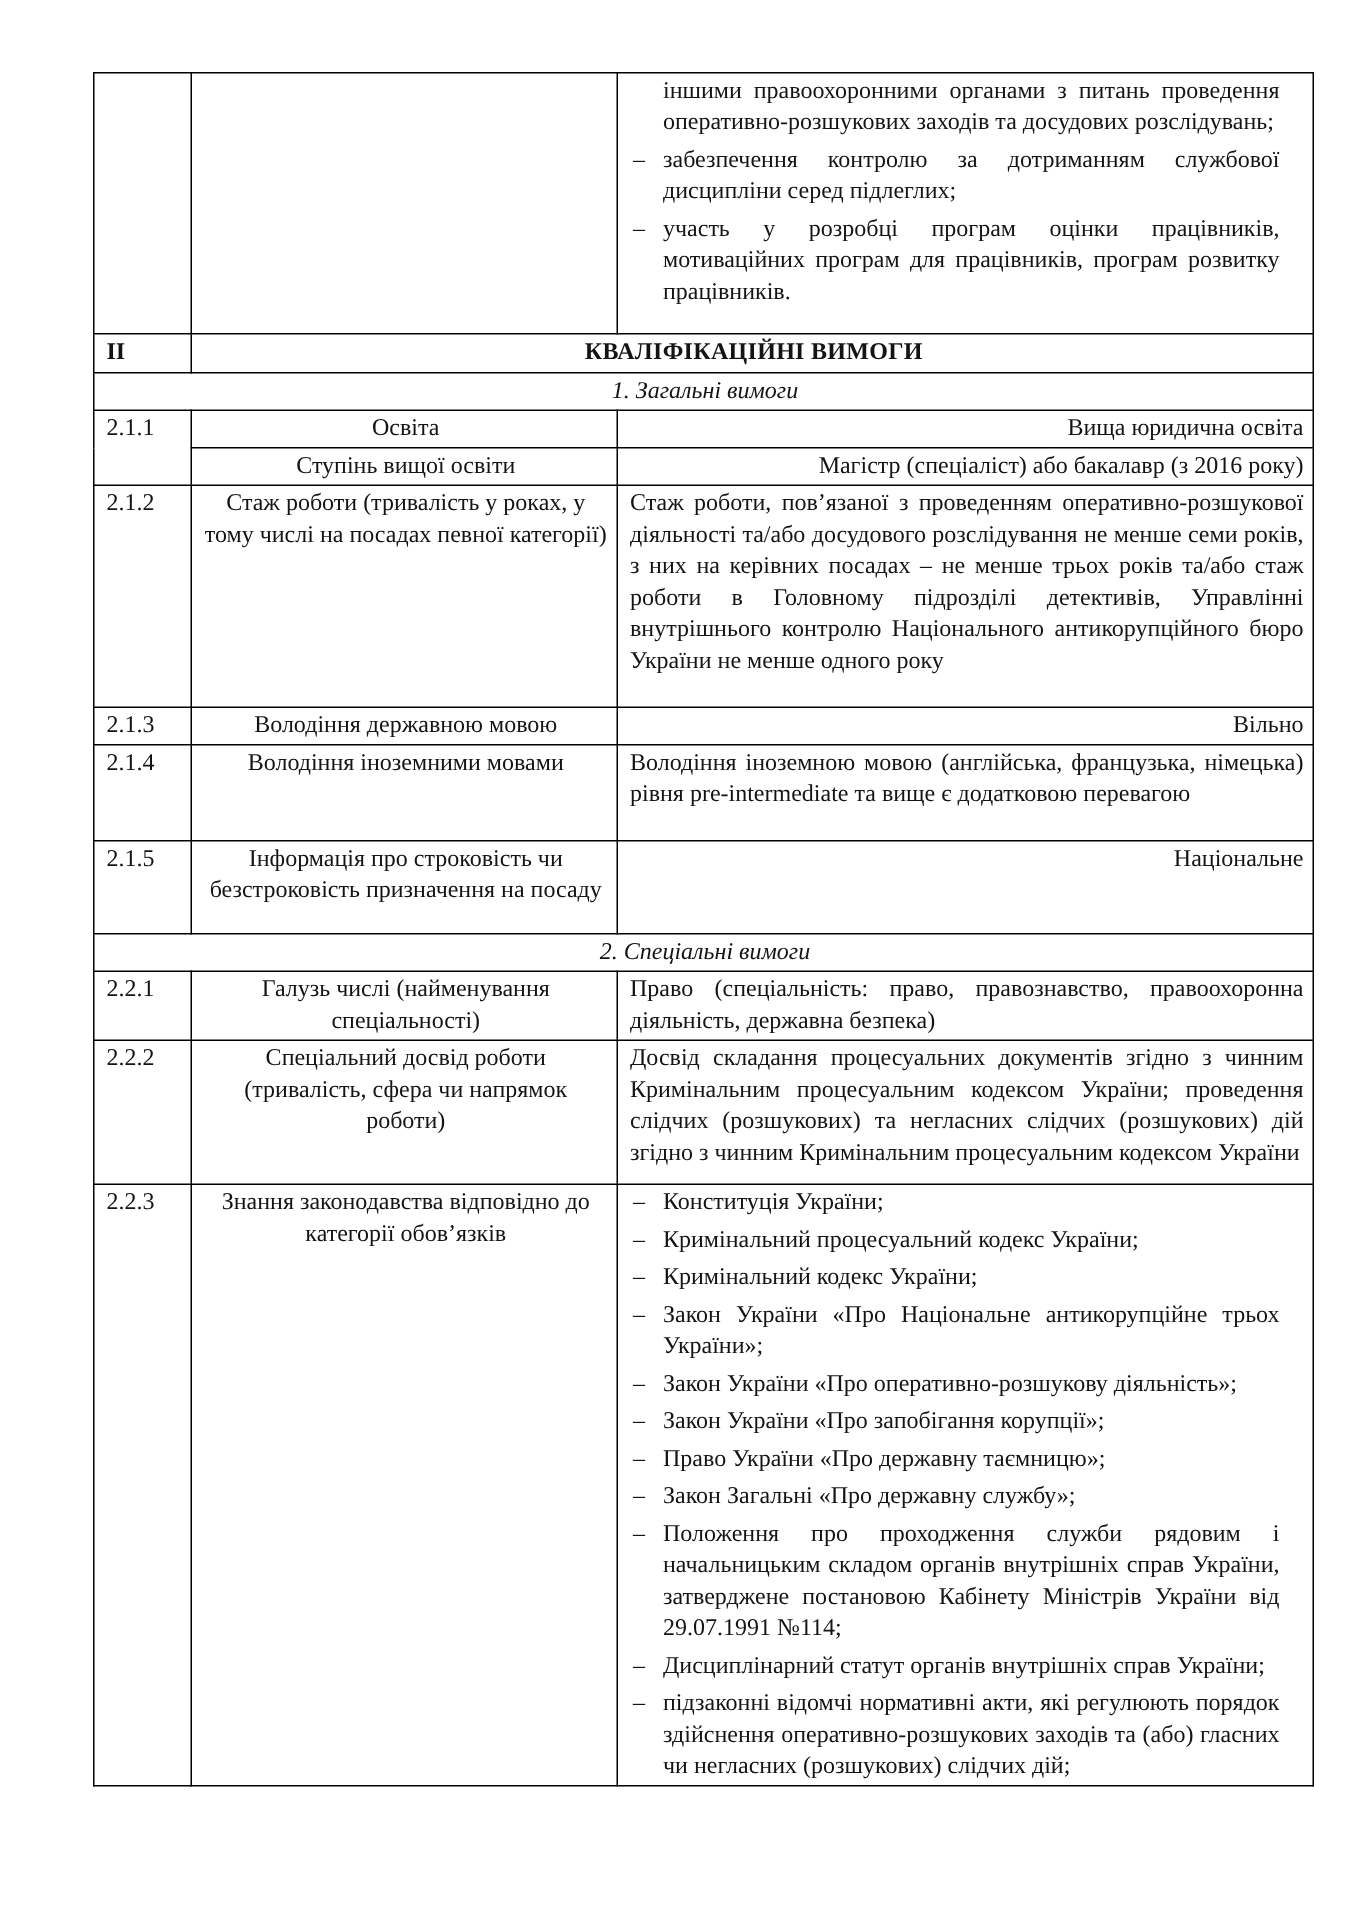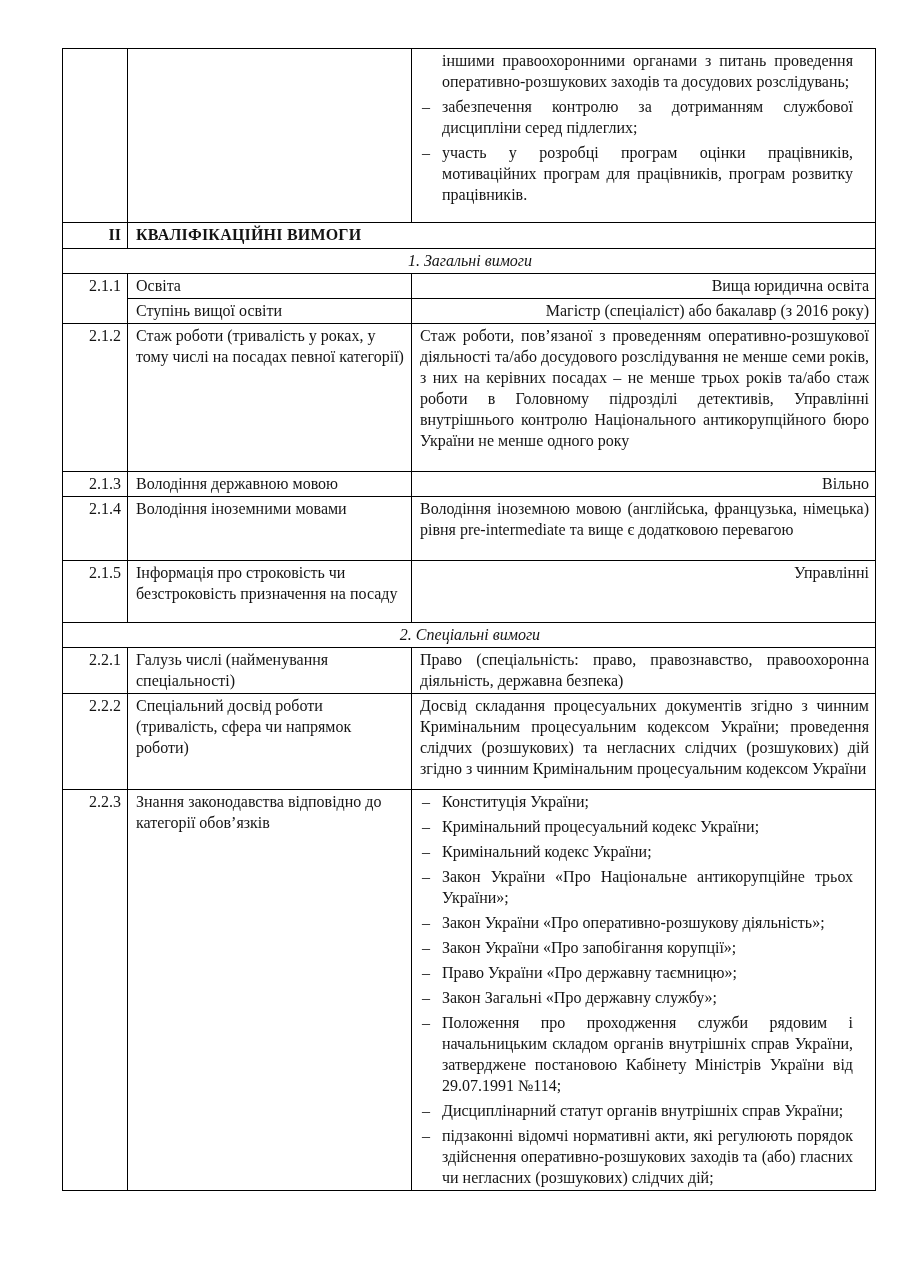--- a/index.html
+++ b/index.html
@@ -14,25 +14,25 @@
     border-collapse:collapse;table-layout:fixed;
   }
   table.qt td{
     border:1px solid #000;
     vertical-align:top;
     font-size:16px;line-height:21px;
     padding:1px 6px 2px 8px;
     box-sizing:border-box;
     overflow:hidden;
   }
-  td.num{text-align:right;padding:1px 2px;}
-  td.lbl{text-align:left;}
+  td.num{text-align:left;padding:1px 2px;}
+  td.lbl{text-align:center;}
   td.val{text-align:justify;}
   td.val.plain{text-align:right;}
-  td.center{text-align:left;}
+  td.center{text-align:center;}
   .bold{font-weight:bold;}
   td.sec{font-style:italic;text-align:center;padding:2px 6px;}
   td.vmid{vertical-align:middle;}
   .vlist{display:block;}
   .vitem{display:flex;margin:0 16px 4px 0;}
   .vitem:last-child{margin-bottom:0;}
   .vitem .dash{flex:0 0 20px;padding-left:2px;}
   .vitem .txt{flex:1 1 auto;text-align:justify;}
   td.part-title{font-size:17px;letter-spacing:0.2px;}
 </style>
@@ -102,21 +102,21 @@
 
       <tr style="height:64px">
         <td class="num">2.1.4</td>
         <td class="lbl">Володіння іноземними мовами</td>
         <td class="val">Володіння іноземною мовою (англійська, французька, німецька) рівня pre-intermediate та вище є додатковою перевагою</td>
       </tr>
 
       <tr style="height:62px">
         <td class="num">2.1.5</td>
         <td class="lbl">Інформація про строковість чи безстроковість призначення на посаду</td>
-        <td class="val plain vmid">Управлінні</td>
+        <td class="val plain vmid">Національне</td>
       </tr>
 
       <tr style="height:22px">
         <td colspan="3" class="sec">2. Спеціальні вимоги</td>
       </tr>
 
       <tr style="height:46px">
         <td class="num">2.2.1</td>
         <td class="lbl">Галузь числі (найменування спеціальності)</td>
         <td class="val">Право (спеціальність: право, правознавство, правоохоронна діяльність, державна безпека)</td>

